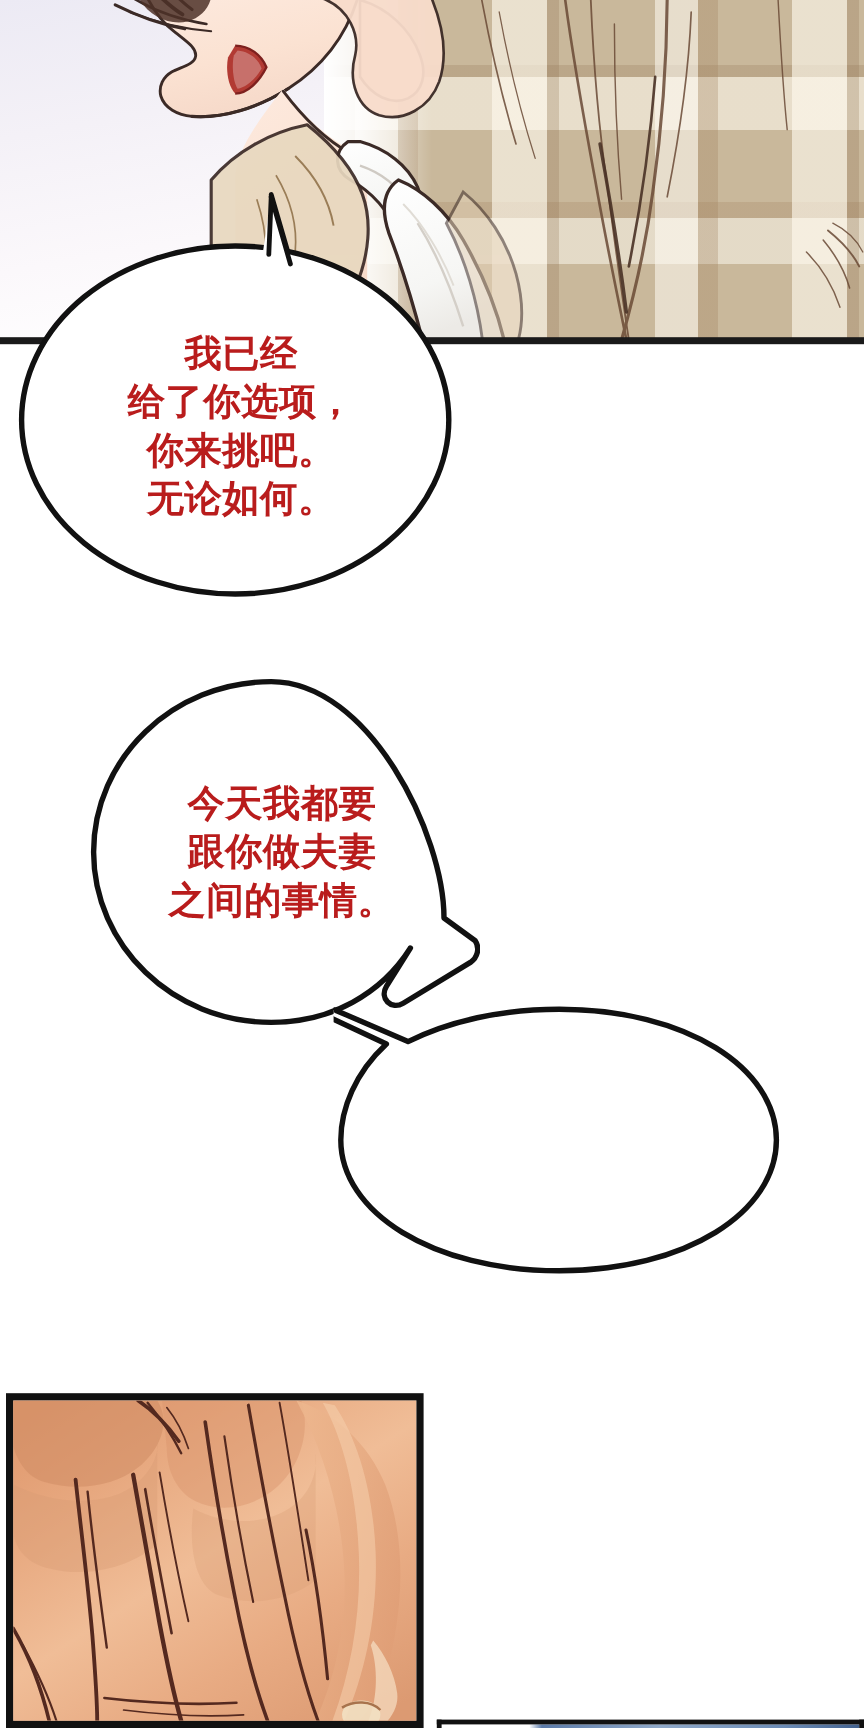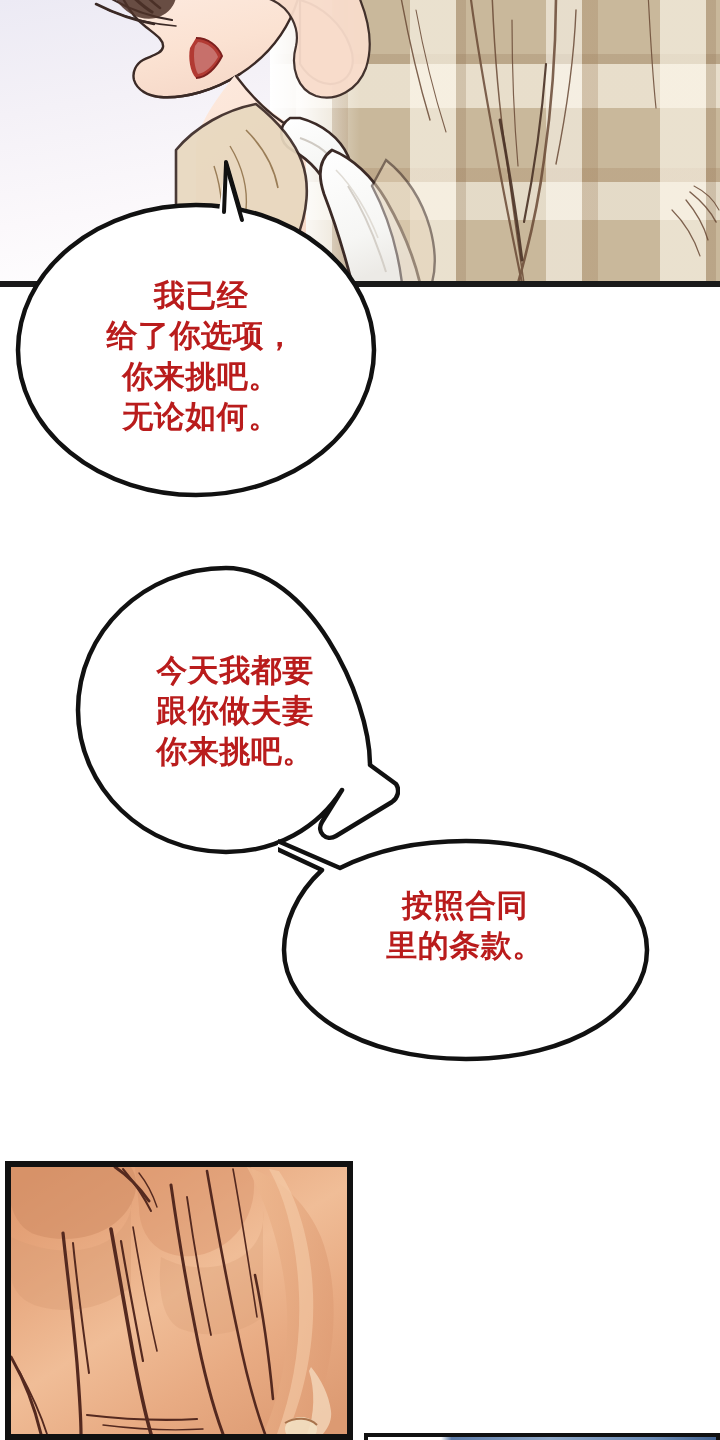--- a/index.html
+++ b/index.html
@@ -292,36 +292,34 @@
                C8,228 74,292 156,292
                C206,292 248,268 272,230
                L252,262
                C246,272 256,282 266,276
                L322,242
                C328,238 330,230 326,224 Z" fill="#ffffff" stroke="#111111" stroke-width="4.5" stroke-linejoin="round"></path>
     </svg>
   </div>
   <div class="bubble-text" id="bubble2-text">今天我都要
 跟你做夫妻
-你来挑吧。</div>
+之间的事情。</div>
 
   <div class="bubble" id="bubble3">
     <svg width="375" height="235" viewBox="0 0 375 235">
       <path d="M44,40
                C18,64 6,94 6,120
                C6,180 82,229 188,229
                C294,229 369,180 369,120
                C369,60 294,11 188,11
                C140,11 96,21 62,38
                L2,12
                C-2,10 -5,16 -1,19 Z" fill="#ffffff" stroke="#111111" stroke-width="4.5" stroke-linejoin="round"></path>
     </svg>
   </div>
-  <div class="bubble-text" id="bubble3-text">按照合同
-里的条款。</div>
 
   <div class="panel-bl">
     <svg width="336" height="267" viewBox="0 0 336 267">
       <defs>
         <linearGradient id="hg" x1="0.1" y1="0" x2="0.9" y2="1">
           <stop offset="0%" stop-color="#e0996e"></stop>
           <stop offset="22%" stop-color="#e7a87f"></stop>
           <stop offset="48%" stop-color="#f0bd97"></stop>
           <stop offset="72%" stop-color="#e8ab83"></stop>
           <stop offset="100%" stop-color="#dc9a72"></stop>

